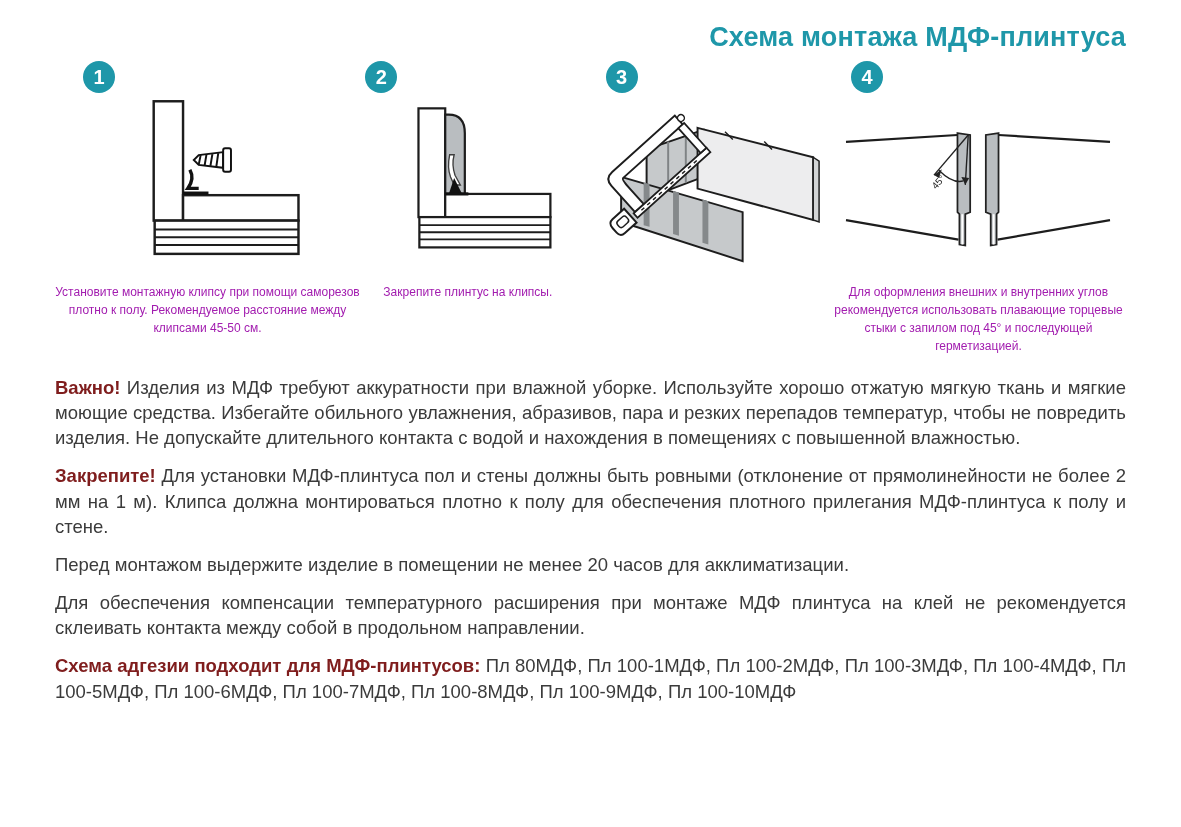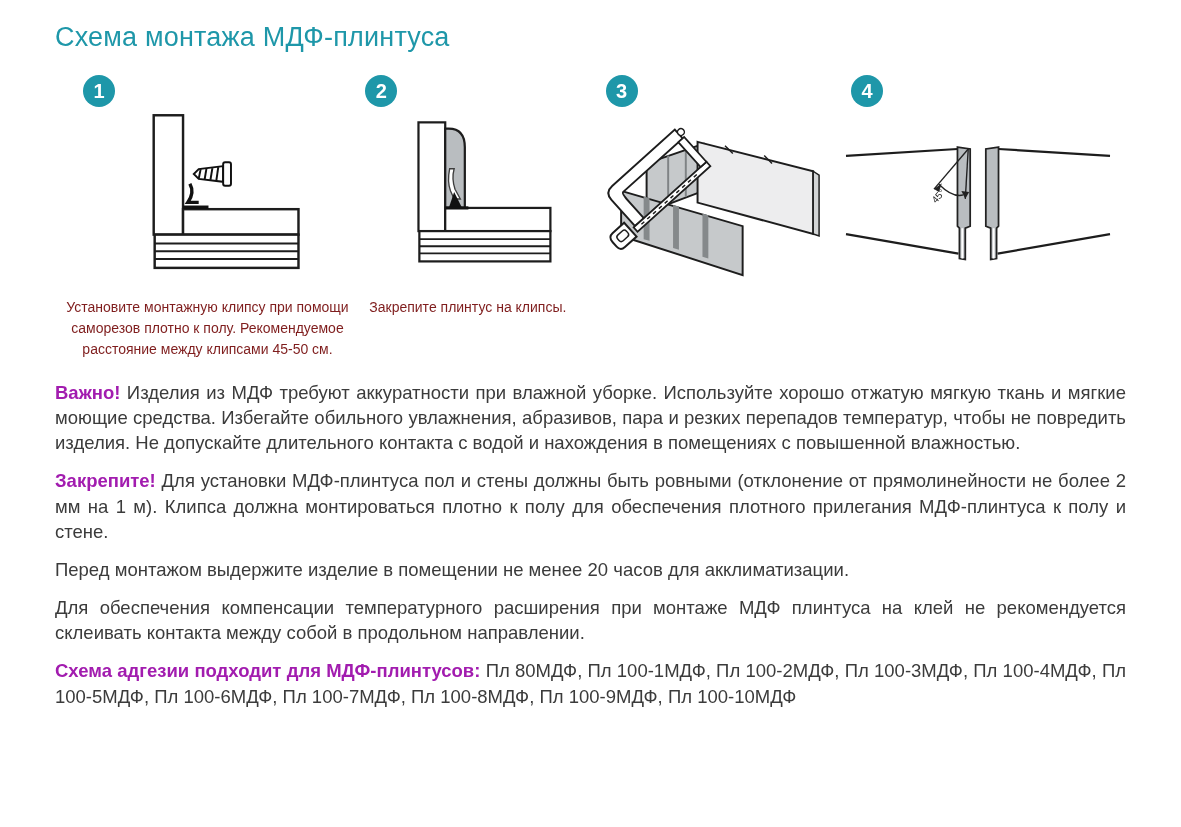--- a/index.html
+++ b/index.html
@@ -5,25 +5,25 @@
   html,body{margin:0;padding:0;background:#ffffff;}
   body{
     width:1181px;height:827px;
     font-family:"Liberation Sans","DejaVu Sans",sans-serif;
     color:#3b3b3b;
     overflow:hidden;
     position:relative;
   }
   .page{width:1071px;margin:0 auto;padding:0 55px;box-sizing:content-box;}
   .title{
-    text-align:left;
+    text-align:right;
     color:var(--accent,#1e97a9);
     font-size:27px;
-    font-weight:normal;
-    margin:22px 0 20px 0;
+    font-weight:bold;
+    margin:22px 0 6px 0;
     letter-spacing:.2px;
   }
   .steps{
     display:flex;
     justify-content:space-between;
     align-items:flex-start;
     width:1071px;
     margin:0 auto;
   }
   .step{position:relative;}
@@ -40,32 +40,32 @@
   .step-2 .badge{left:0px;}
   .step-3 .badge{left:30px;}
   .step-4 .badge{left:20px;}
   .ill{
     height:208px;
     display:flex;align-items:flex-end;justify-content:center;
   }
   .caption{
     margin-top:16px;
     text-align:center;
-    font-size:14px;
+    font-size:12px;
     line-height:1.5;
-    color:#7f1d1d;
+    color:#a21caf;
   }
   .body{margin-top:20px;}
   .body p{
     margin:0 0 13px 0;
     font-size:18.5px;
     line-height:1.36;
     text-align:justify;
   }
-  .lead{font-weight:bold;color:#a21caf;}
+  .lead{font-weight:bold;color:#7f1d1d;}
   svg{display:block;}
   .s-text{font-family:"Liberation Sans",sans-serif;}
 </style>
 </head>
 <body>
 
 <div class="page">
 
   <h1 class="title">Схема монтажа МДФ-плинтуса</h1>
 
@@ -169,20 +169,21 @@
           <g stroke="#222" stroke-width="1.4" fill="none">
             <line x1="131" y1="45" x2="96" y2="86"></line>
             <line x1="131" y1="45" x2="128" y2="96"></line>
             <path d="M101,81 Q115,95 126,92"></path>
           </g>
           <polygon points="96,86 104,80 101,89" fill="#222"></polygon>
           <polygon points="128,96 124,88 132,89" fill="#222"></polygon>
           <text class="s-text" x="98" y="101" font-size="10" fill="#222" transform="rotate(-48 98 101)">45°</text>
         </svg>
       </div>
+      <div class="caption">Для оформления внешних и внутренних углов рекомендуется использовать плавающие торцевые стыки с запилом под 45° и последующей герметизацией.</div>
     </div>
 
   </div>
 
   <div class="body">
     <p><span class="lead">Важно! </span><span>Изделия из МДФ требуют аккуратности при влажной уборке. Используйте хорошо отжатую мягкую ткань и мягкие моющие средства. Избегайте обильного увлажнения, абразивов, пара и резких перепадов температур, чтобы не повредить изделия. Не допускайте длительного контакта с водой и нахождения в помещениях с повышенной влажностью.</span></p>
     <p><span class="lead">Закрепите! </span><span>Для установки МДФ-плинтуса пол и стены должны быть ровными (отклонение от прямолинейности не более 2 мм на 1 м). Клипса должна монтироваться плотно к полу для обеспечения плотного прилегания МДФ-плинтуса к полу и стене.</span></p>
     <p><span class="lead"></span><span>Перед монтажом выдержите изделие в помещении не менее 20 часов для акклиматизации.</span></p>
     <p><span class="lead"></span><span>Для обеспечения компенсации температурного расширения при монтаже МДФ плинтуса на клей не рекомендуется склеивать контакта между собой в продольном направлении.</span></p>
     <p><span class="lead">Схема адгезии подходит для МДФ-плинтусов: </span><span>Пл 80МДФ, Пл 100-1МДФ, Пл 100-2МДФ, Пл 100-3МДФ, Пл 100-4МДФ, Пл 100-5МДФ, Пл 100-6МДФ, Пл 100-7МДФ, Пл 100-8МДФ, Пл 100-9МДФ, Пл 100-10МДФ</span></p>

